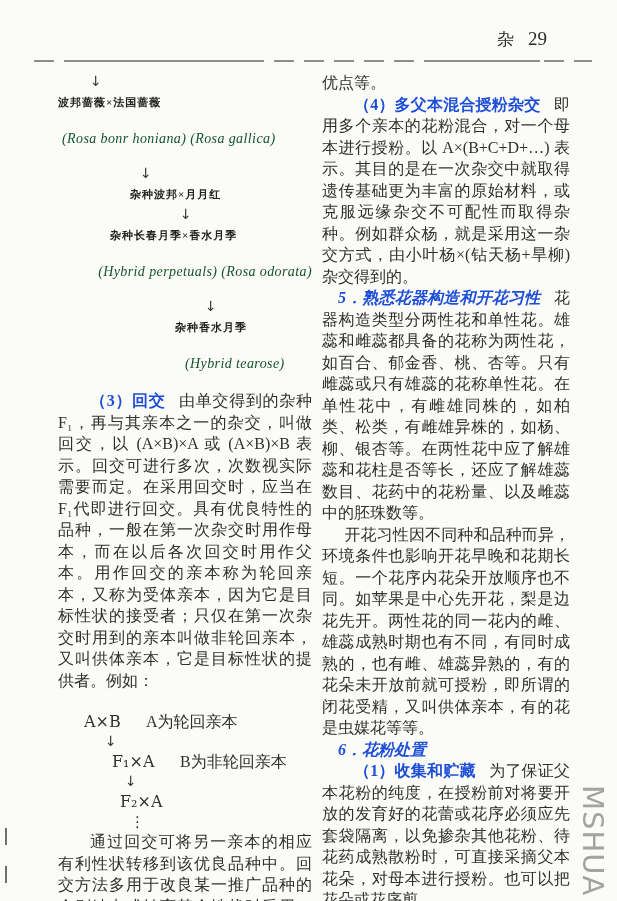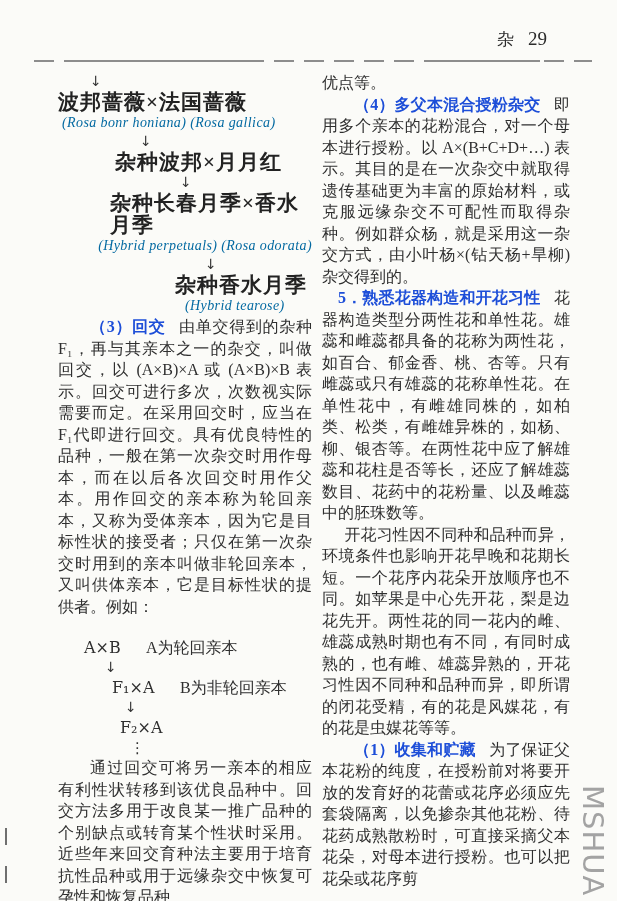--- a/index.html
+++ b/index.html
@@ -20,26 +20,26 @@
   .rule .s2{left:402px;width:104px;}
   
   .col{position:absolute;top:72px;font-size:16px;line-height:21.5px;}
   .col-left{left:58px;width:254px;}
   .col-right{left:322px;width:248px;}
   p.para{margin:0;text-align:justify;}
   .i2{text-indent:2em;}
   .i1{text-indent:1em;}
   .i14{text-indent:1.4em;}
   .bh{font-weight:700;margin-right:.85em;color:#1d4ed8;}
-  .it{}
+  .it{font-style:italic;}
   
-  .ped-line{font-weight:700;font-size:21px;letter-spacing:1px;color:#222;line-height:22px;margin:1px 0;}
-  .latin{font-style:italic;font-size:14px;letter-spacing:.4px;color:#0369a1;line-height:18px;margin:1px 0;}
+  .ped-line{font-weight:700;font-size:11px;letter-spacing:1px;color:#222;line-height:22px;margin:1px 0;}
+  .latin{font-style:italic;font-size:14px;letter-spacing:.4px;color:#14532d;line-height:18px;margin:17px 0;}
   .arrow{font-family:"DejaVu Sans",sans-serif;font-size:14px;line-height:17px;color:#333;margin:1px 0;}
-  .ml32{margin-left:32px;}.ml82{margin-left:82px;}.ml57{margin-left:57px;}
+  .ml32{margin-left:32px;}.ml82{margin-left:82px;}.ml57{margin-left:72px;}
   .ml122{margin-left:122px;}.ml72{margin-left:52px;}.ml35{margin-left:35px;text-align:right;}
   .ml147{margin-left:147px;}.ml117{margin-left:117px;}.ml127{margin-left:127px;}.ml4{margin-left:4px;}
   
   .formula{margin-top:2px;font-family:"DejaVu Serif",serif;}
   .frow{line-height:21px;}
   .fl{display:inline-block;width:62px;}
   .fl2{display:inline-block;width:68px;}
   .r1{padding-left:26px;margin-top:20px;}
   .r2{padding-left:54px;}
   .r3{padding-left:62px;line-height:22px;}
@@ -97,20 +97,21 @@
       <div class="fdots">⋮</div>
     </div>
 
     <p class="para i2 gap-top">通过回交可将另一亲本的相应有利性状转移到该优良品种中。回交方法多用于改良某一推广品种的个别缺点或转育某个性状时采用。近些年来回交育种法主要用于培育抗性品种或用于远缘杂交中恢复可孕性和恢复品种</p>
   </div>
 
   <div class="col col-right">
     <p class="para">优点等。</p>
     <p class="para i2"><b class="bh">（4）多父本混合授粉杂交</b><span>即用多个亲本的花粉混合，对一个母本进行授粉。以 A×(B+C+D+…) 表示。其目的是在一次杂交中就取得遗传基础更为丰富的原始材料，或克服远缘杂交不可配性而取得杂种。例如群众杨，就是采用这一杂交方式，由小叶杨×(钻天杨+旱柳)杂交得到的。</span></p>
     <p class="para i1"><b class="bh it">5．熟悉花器构造和开花习性</b><span>花器构造类型分两性花和单性花。雄蕊和雌蕊都具备的花称为两性花，如百合、郁金香、桃、杏等。只有雌蕊或只有雄蕊的花称单性花。在单性花中，有雌雄同株的，如柏类、松类，有雌雄异株的，如杨、柳、银杏等。在两性花中应了解雄蕊和花柱是否等长，还应了解雄蕊数目、花药中的花粉量、以及雌蕊中的胚珠数等。</span></p>
-    <p class="para i14">开花习性因不同种和品种而异，环境条件也影响开花早晚和花期长短。一个花序内花朵开放顺序也不同。如苹果是中心先开花，梨是边花先开。两性花的同一花内的雌、雄蕊成熟时期也有不同，有同时成熟的，也有雌、雄蕊异熟的，开花习性因不同种和品种而异，即所谓的闭花受精，有的花是风媒花，有的花是虫媒花等等。</p>
+    <p class="para i14">开花习性因不同种和品种而异，环境条件也影响开花早晚和花期长短。一个花序内花朵开放顺序也不同。如苹果是中心先开花，梨是边花先开。两性花的同一花内的雌、雄蕊成熟时期也有不同，有同时成熟的，也有雌、雄蕊异熟的，有的花朵未开放前就可授粉，即所谓的闭花受精，又叫供体亲本，有的花是虫媒花等等。</p>
+    <p class="para i1"><b class="bh it">6．花粉处置</b></p>
     <p class="para i2"><b class="bh">（1）收集和贮藏</b><span>为了保证父本花粉的纯度，在授粉前对将要开放的发育好的花蕾或花序必须应先套袋隔离，以免掺杂其他花粉、待花药成熟散粉时，可直接采摘父本花朵，对母本进行授粉。也可以把花朵或花序剪</span></p>
   </div>
 
   <div class="watermark">MSHUA</div>
   <i class="scanmark m1"></i>
   <i class="scanmark m2"></i>
 </div>
 
 </body></html>

